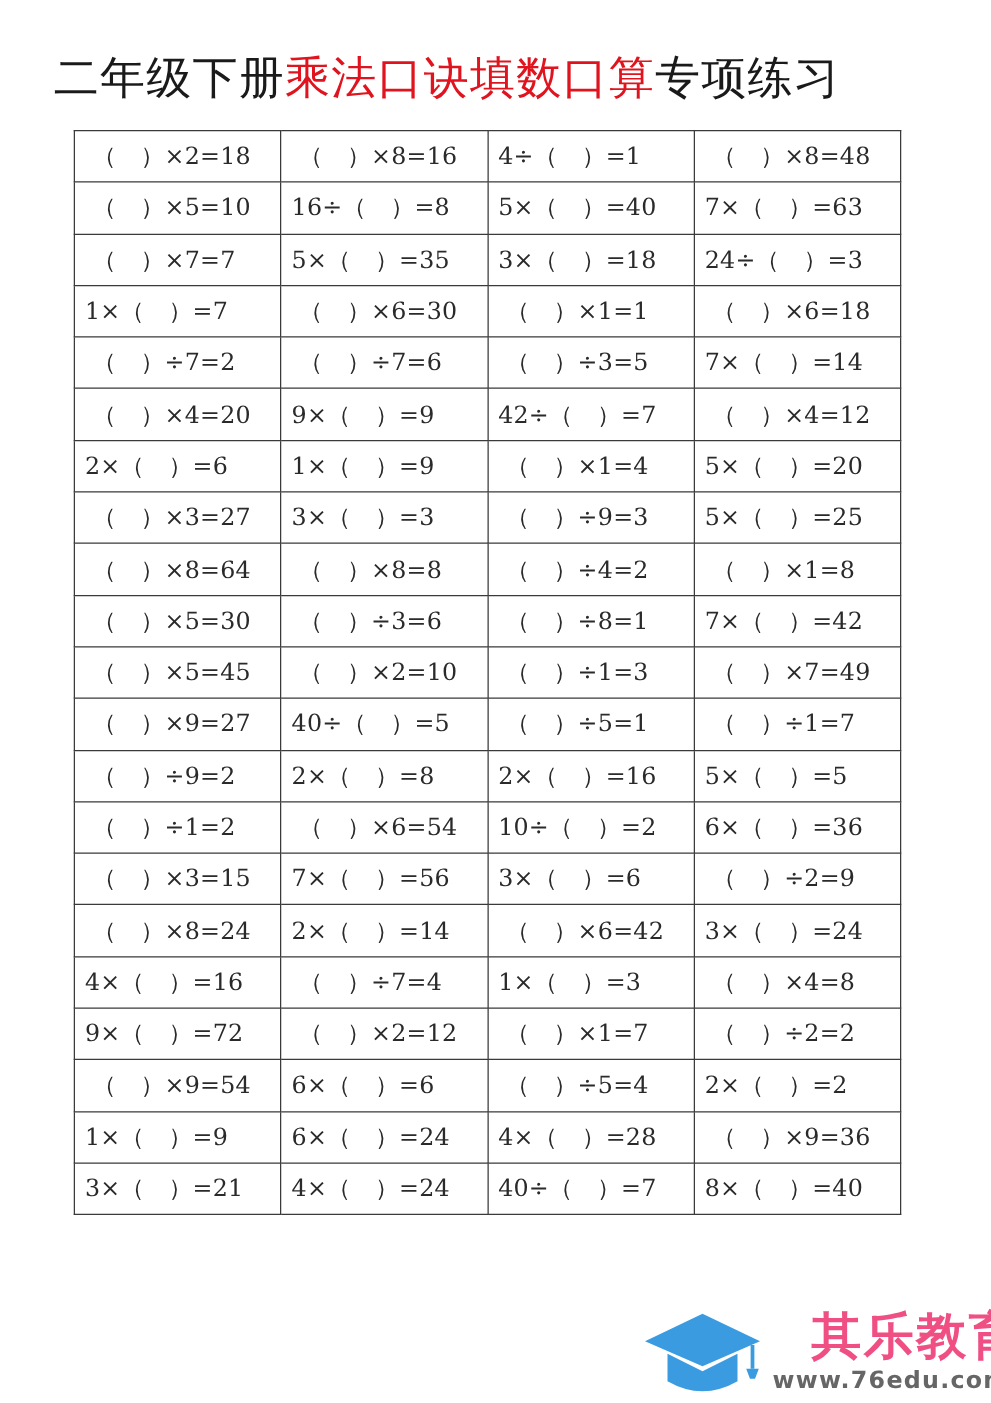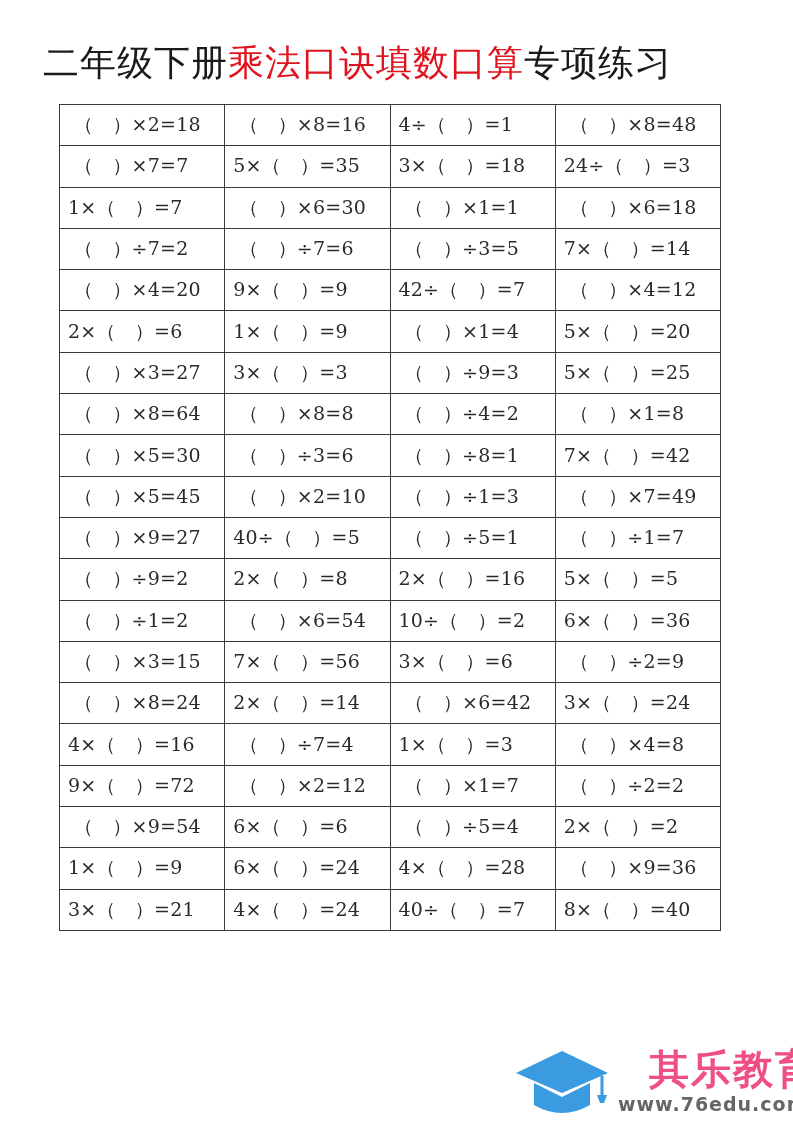--- a/index.html
+++ b/index.html
@@ -26,20 +26,26 @@
 
 <div class="title"><span>二年级下册</span><span class="red">乘法口诀填数口算</span><span>专项练习</span></div>
 
 <table>
   <tbody id="tbody">
       <tr>
         <td class="lead">（　）×2=18</td>
         <td class="lead">（　）×8=16</td>
         <td>4÷（　）=1</td>
         <td class="lead">（　）×8=48</td>
+      </tr>
+      <tr>
+        <td class="lead">（　）×5=10</td>
+        <td>16÷（　）=8</td>
+        <td>5×（　）=40</td>
+        <td>7×（　）=63</td>
       </tr>
       <tr>
         <td class="lead">（　）×7=7</td>
         <td>5×（　）=35</td>
         <td>3×（　）=18</td>
         <td>24÷（　）=3</td>
       </tr>
       <tr>
         <td>1×（　）=7</td>
         <td class="lead">（　）×6=30</td>

